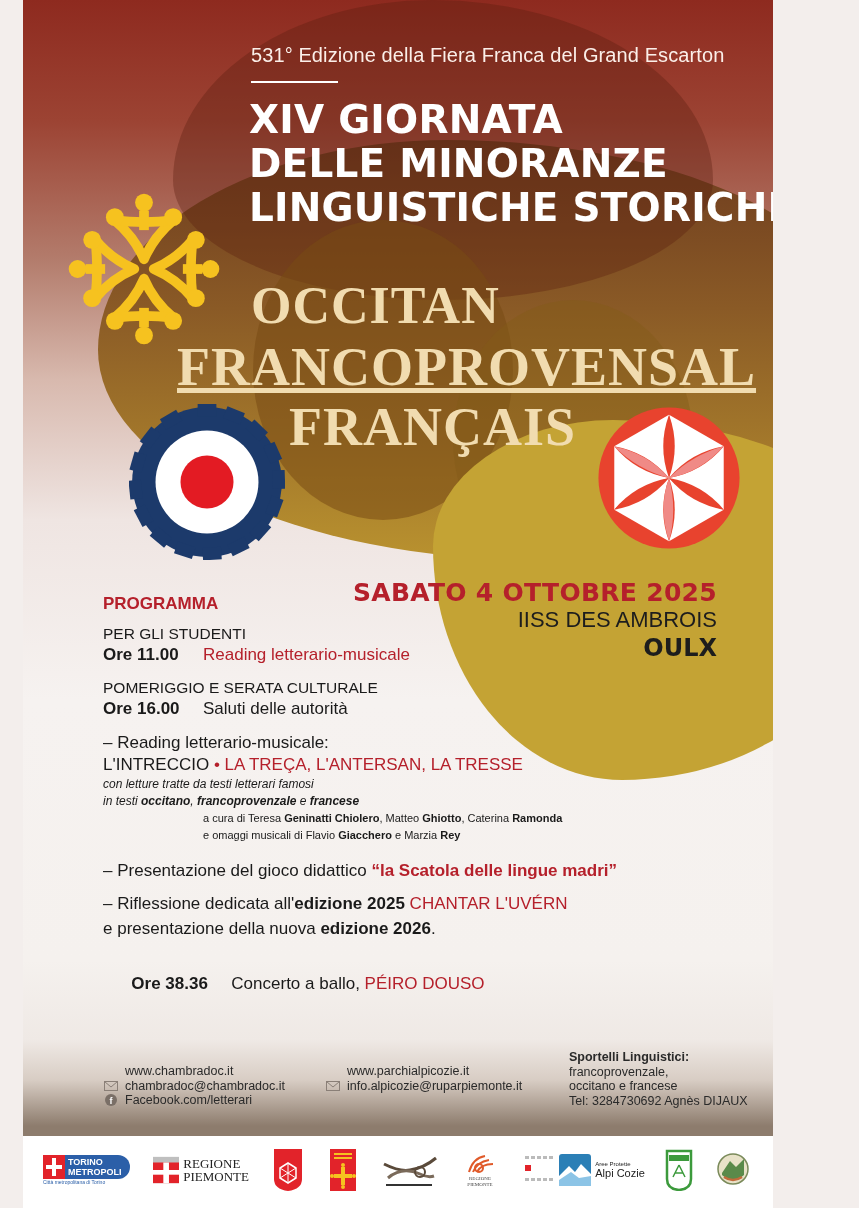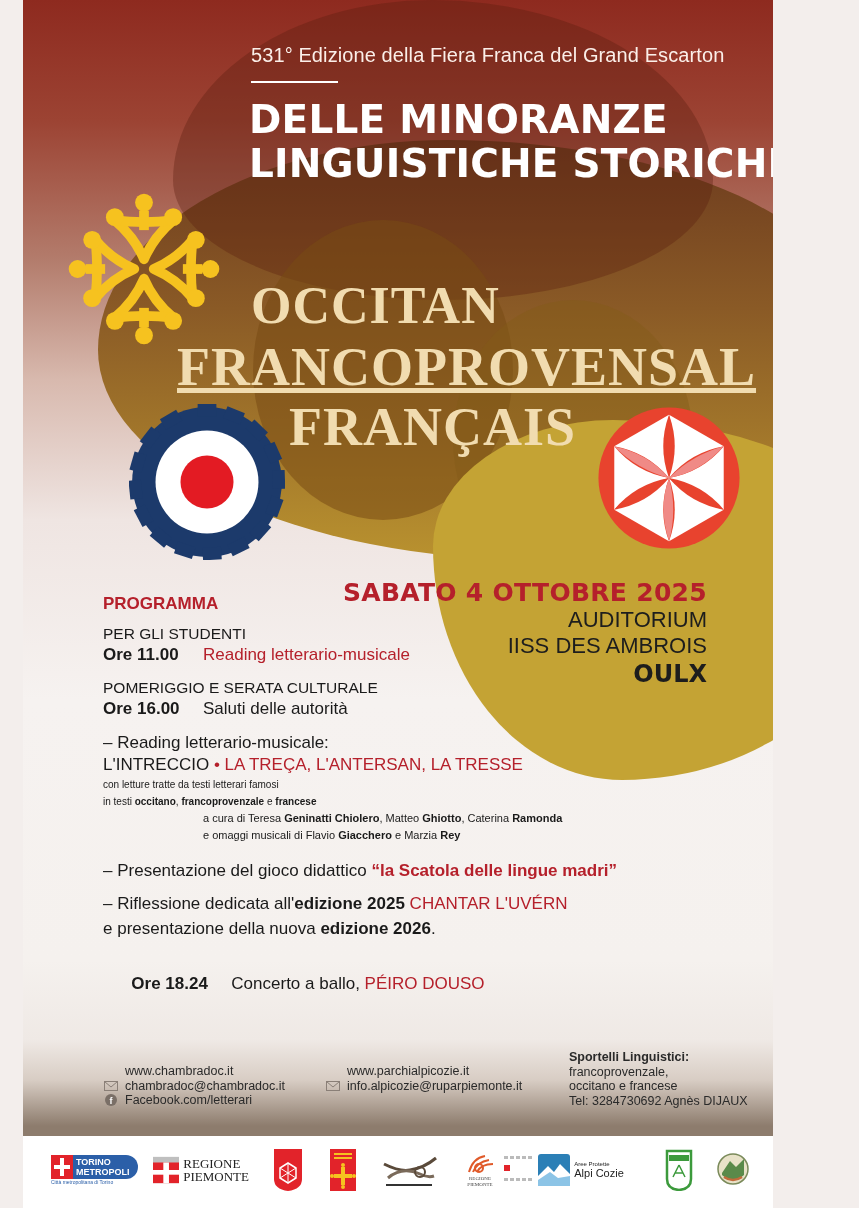--- a/index.html
+++ b/index.html
@@ -28,36 +28,36 @@
   #lang-occitan { left: 228px; top: 276px; font-size: 52px; }
   #lang-franco { left: 154px; top: 336px; font-size: 54px; text-decoration: underline; }
   #lang-francais { left: 266px; top: 396px; font-size: 54px; }
 
   
   #occitan-cross { position: absolute; left: 40px; top: 188px; width: 162px; height: 162px; }
   #roundel { position: absolute; left: 106px; top: 404px; width: 156px; height: 156px; }
   #rosace { position: absolute; left: 574px; top: 406px; width: 144px; height: 144px; }
 
   
-  #date-block { position: absolute; right: 66px; top: 578px; text-align: right; }
+  #date-block { position: absolute; right: 56px; top: 578px; text-align: right; }
   #date { color: #b5202b; font-weight: 900; font-size: 25px; letter-spacing: 0.3px; font-family: "DejaVu Sans", sans-serif; }
   .loc { color: #1d1d1d; font-size: 22px; line-height: 26px; font-weight: 400; }
   #loc-town { font-weight: 900; font-size: 24px; font-family: "DejaVu Sans", sans-serif; margin-top: 2px; }
 
   
   #programme { position: absolute; left: 80px; top: 594px; color: #1a1a1a; width: 720px; }
   .red { color: #b5202b; }
   .b { font-weight: 700; }
   #prog-title { color: #b5202b; font-weight: 700; font-size: 17px; margin-bottom: 10px; }
   .sect-label { font-size: 15.5px; line-height: 20px; }
   .slot { font-size: 17px; line-height: 22px; }
   .slot .time { font-weight: 700; display: inline-block; width: 100px; }
   .gap { height: 12px; }
   .reading { font-size: 17px; line-height: 22px; }
-  .small { font-size: 10px; line-height: 17px; }
+  .small { font-size: 12px; line-height: 17px; font-style: italic; }
   .curators { font-size: 11px; line-height: 17px; padding-left: 100px; }
   .para { font-size: 17px; line-height: 25px; }
 
   
   #contacts { position: absolute; left: 80px; top: 1064px; font-size: 12.5px; color: #2a2a2a; line-height: 14.5px; }
   .contact-row { display: flex; align-items: center; white-space: nowrap; }
   .contact-row .ic { width: 16px; height: 11px; margin-right: 6px; display: inline-flex; align-items: center; justify-content: center; }
   #contacts-col2 { position: absolute; left: 302px; top: 1064px; font-size: 12.5px; color: #2a2a2a; line-height: 14.5px; }
   #sportelli { position: absolute; left: 546px; top: 1050px; font-size: 12.5px; color: #2a2a2a; line-height: 14.5px; }
 
@@ -72,20 +72,21 @@
 
   <div class="shape" id="blob-main"></div>
   <div class="shape" id="blob-top"></div>
   <div class="shape" id="blob-mid"></div>
   <div class="shape" id="blob-mid2"></div>
   <div class="shape" id="blob-right"></div>
 
   <div id="edition">531° Edizione della Fiera Franca del Grand Escarton</div>
   <div id="rule"></div>
   <div id="title">
+    <div>XIV GIORNATA</div>
     <div>DELLE MINORANZE</div>
     <div>LINGUISTICHE STORICHE</div>
   </div>
 
   <svg id="occitan-cross" viewBox="0 0 100 100">
     <g fill="none" stroke="#f6c21f" stroke-width="6" stroke-linecap="round">
 
       <path d="M50 44 Q44 30 32 20 M50 44 Q56 30 68 20"></path>
       <path d="M50 56 Q44 70 32 80 M50 56 Q56 70 68 80"></path>
       <path d="M44 50 Q30 44 20 32 M44 50 Q30 56 20 68"></path>
@@ -161,21 +162,20 @@
     </g>
     <g fill="#e8432e">
       <path d="M50 50 Q70 58 88 72 Q66 66 50 50Z"></path>
       <path d="M50 50 Q70 58 88 72 Q66 66 50 50Z" transform="rotate(120 50 50)"></path>
       <path d="M50 50 Q70 58 88 72 Q66 66 50 50Z" transform="rotate(240 50 50)"></path>
     </g>
   </svg>
 
   <div id="date-block">
     <div id="date">SABATO 4 OTTOBRE 2025</div>
-    <div class="loc">AUDITORIUM</div>
     <div class="loc">IISS DES AMBROIS</div>
     <div class="loc" id="loc-town">OULX</div>
   </div>
 
   <div id="programme">
     <div id="prog-title">PROGRAMMA</div>
 
     <div class="sect-label">PER GLI STUDENTI</div>
     <div class="slot">
       <span class="time">Ore 11.00</span><span class="red">Reading letterario-musicale</span>
@@ -199,21 +199,21 @@
     <div class="gap" style="height:14px"></div>
 
     <div class="para" style="white-space:pre"><span>– Presentazione del gioco didattico </span><span class="red b">“la Scatola delle lingue madri”</span></div>
     <div class="gap" style="height:8px"></div>
 
     <div class="para" style="white-space:pre"><span>– Riflessione dedicata all'</span><span class="b">edizione 2025</span><span> </span><span class="red">CHANTAR L'UVÉRN</span></div>
     <div class="para" style="white-space:pre"><span>e presentazione della nuova </span><span class="b">edizione 2026</span><span>.</span></div>
     <div class="gap" style="height:10px"></div>
 
     <div class="slot" style="white-space:pre">
-      <span class="time">Ore 18.24</span><span>Concerto a ballo, </span><span class="red">PÉIRO DOUSO</span>
+      <span class="time">Ore 38.36</span><span>Concerto a ballo, </span><span class="red">PÉIRO DOUSO</span>
     </div>
   </div>
 
   <div id="contacts">
     <div class="contact-row">
         <span class="ic"></span>
         <span>www.chambradoc.it</span>
       </div>
     <div class="contact-row">
       <span class="ic">
@@ -252,21 +252,21 @@
   </div>
 
   <div id="sportelli">
     <div class="b">Sportelli Linguistici:</div>
     <div>francoprovenzale,</div>
     <div>occitano e francese</div>
     <div>Tel: 3284730692 Agnès DIJAUX</div>
   </div>
 
   <div id="logos">
-    <div class="logo" style="left:28px;width:80px;flex-direction:column;align-items:flex-start">
+    <div class="logo" style="left:20px;width:80px;flex-direction:column;align-items:flex-start">
       <div style="display:flex;align-items:center">
         <svg width="22" height="24" viewBox="0 0 22 24">
             <rect width="22" height="24" fill="#e2232a"></rect>
             <rect x="9" y="3" width="4" height="18" fill="#fff"></rect>
             <rect x="3" y="10" width="16" height="4" fill="#fff"></rect>
           </svg>
         <div style="background:#2b5fa8;color:#fff;font-size:9px;line-height:10px;padding:2px 8px 2px 3px;border-radius:0 12px 12px 0;font-weight:bold">
           <div>TORINO</div>
           <div>METROPOLI</div>
         </div>
@@ -318,21 +318,21 @@
     <div class="logo" style="left:436px;width:42px;flex-direction:column">
       <svg width="30" height="24" viewBox="0 0 30 24">
           <path d="M4 20 Q8 6 20 4 M8 20 Q12 10 24 8 M12 20 Q16 12 28 12" stroke="#e05a2a" stroke-width="2" fill="none"></path>
           <circle cx="14" cy="16" r="4" fill="none" stroke="#e05a2a" stroke-width="2"></circle>
         </svg>
       <div style="font-family:'Liberation Serif',serif;font-size:5px;color:#444;line-height:6px;text-align:center">
           <div>REGIONE</div>
           <div>PIEMONTE</div>
         </div>
     </div>
-    <div class="logo" style="left:481px;width:120px">
+    <div class="logo" style="left:502px;width:120px">
       <svg width="32" height="28" viewBox="0 0 32 28">
           <g fill="#bbb">
             <rect x="0" y="0" width="4" height="3"></rect>
             <rect x="6" y="0" width="4" height="3"></rect>
             <rect x="12" y="0" width="4" height="3"></rect>
             <rect x="18" y="0" width="4" height="3"></rect>
             <rect x="24" y="0" width="4" height="3"></rect>
             <rect x="0" y="22" width="4" height="3"></rect>
             <rect x="6" y="22" width="4" height="3"></rect>
             <rect x="12" y="22" width="4" height="3"></rect>

